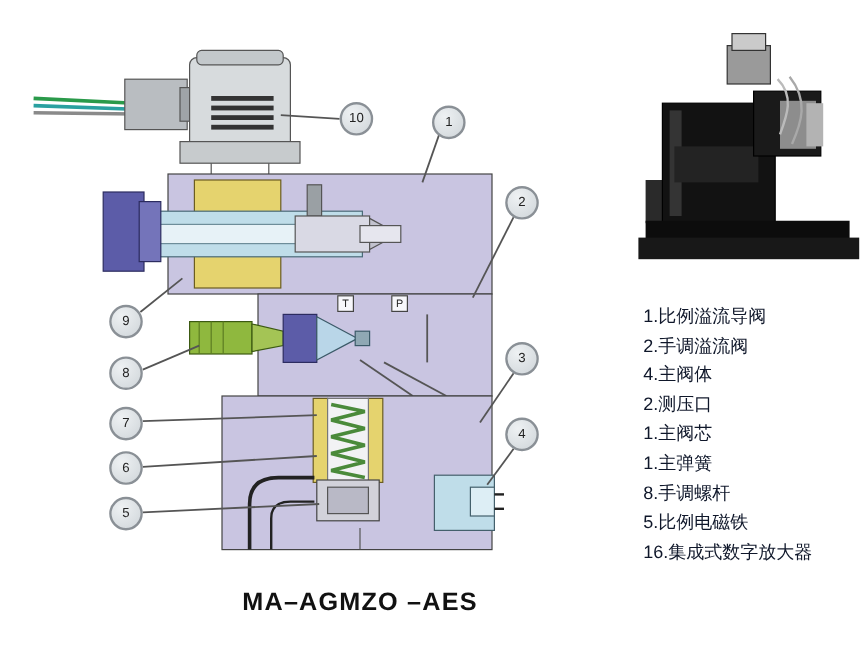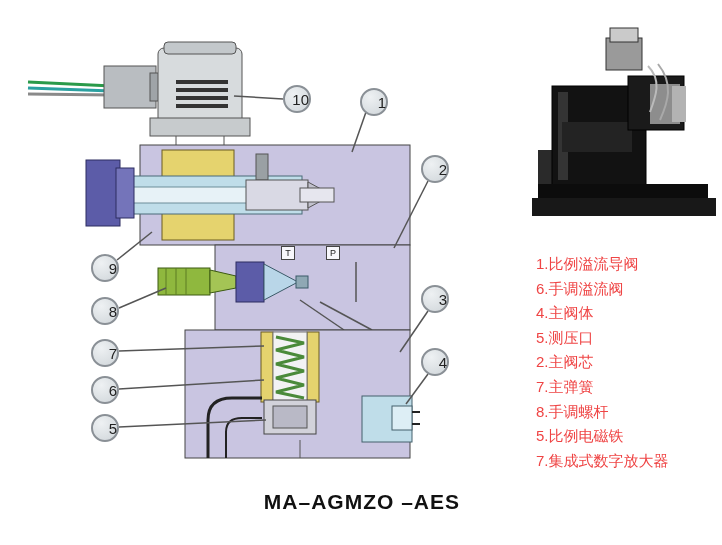--- a/index.html
+++ b/index.html
@@ -5,35 +5,35 @@
   html,body{margin:0;padding:0;background:#ffffff;}
   .stage{
     position:relative;width:722px;height:545px;background:#ffffff;overflow:hidden;
     font-family:"Liberation Sans","DejaVu Sans",sans-serif;
   }
   .layer{position:absolute;left:0;top:0;width:722px;height:545px;}
   .callout{
     position:absolute;width:28px;height:28px;border-radius:50%;
     background:radial-gradient(circle at 35% 30%, #eef1f3, #cfd5d9);
     border:2px solid #8a9096;box-sizing:border-box;
-    display:flex;align-items:center;justify-content:flex-end;
-    font-size:15px;color:#222;z-index:5;
+    display:flex;align-items:center;justify-content:center;
+    font-size:11px;color:#222;z-index:5;
   }
   .portlabel{
     position:absolute;width:14px;height:14px;background:#f7f7fb;border:1px solid #444;
     box-sizing:border-box;display:flex;align-items:center;justify-content:center;
     font-size:9px;color:#222;z-index:4;
   }
   .legend{
     position:absolute;left:536px;top:252px;width:184px;z-index:5;
-    font-size:15px;line-height:24.6px;color:#ef4444;
+    font-size:15px;line-height:24.6px;color:#0f172a;
   }
   .legend-item{white-space:nowrap;}
   .fig-title{
-    position:absolute;left:140px;top:490px;width:320px;text-align:right;
+    position:absolute;left:140px;top:490px;width:320px;text-align:center;
     font-size:21px;font-weight:bold;color:#111;letter-spacing:1px;z-index:5;
   }
 </style>
 </head>
 <body>
 
 <div class="stage">
 
   <svg class="layer" viewBox="0 0 722 545">
 
@@ -191,25 +191,25 @@
     </div>
   <div class="callout" style="left:91px;top:414px;">
       <span>5</span>
     </div>
 
   <div class="portlabel" style="left:281px;top:246px;">T</div>
   <div class="portlabel" style="left:326px;top:246px;">P</div>
 
   <div class="legend">
     <div class="legend-item">1.比例溢流导阀</div>
-    <div class="legend-item">6.手调溢流阀</div>
+    <div class="legend-item">2.手调溢流阀</div>
     <div class="legend-item">4.主阀体</div>
-    <div class="legend-item">5.测压口</div>
-    <div class="legend-item">2.主阀芯</div>
-    <div class="legend-item">7.主弹簧</div>
+    <div class="legend-item">2.测压口</div>
+    <div class="legend-item">1.主阀芯</div>
+    <div class="legend-item">1.主弹簧</div>
     <div class="legend-item">8.手调螺杆</div>
     <div class="legend-item">5.比例电磁铁</div>
-    <div class="legend-item">7.集成式数字放大器</div>
+    <div class="legend-item">16.集成式数字放大器</div>
   </div>
 
   <div class="fig-title">MA–AGMZO –AES</div>
 
 </div>
 
 </body></html>

